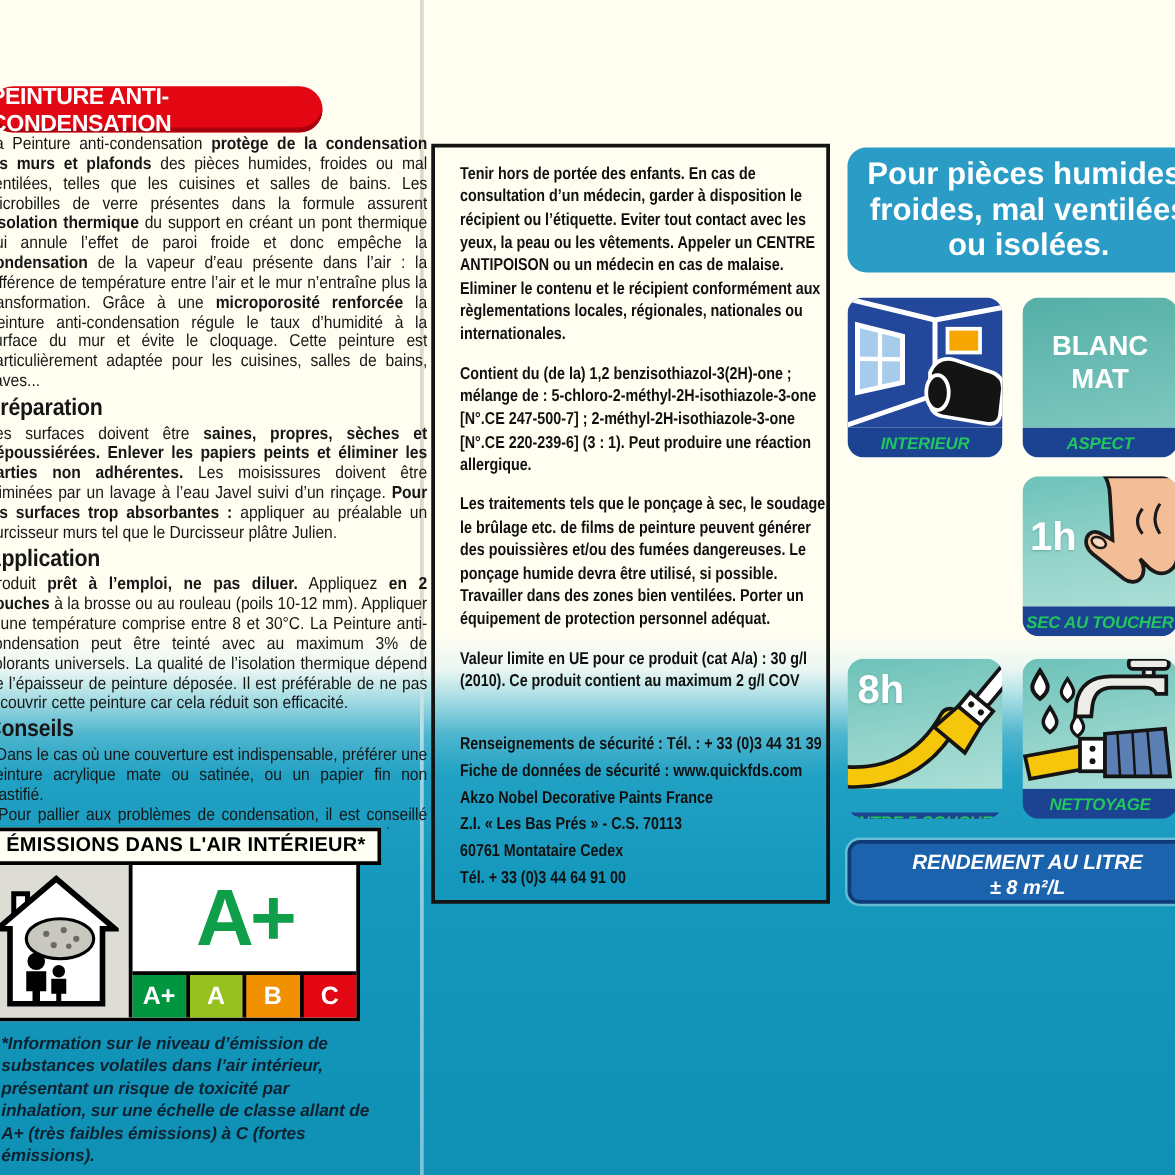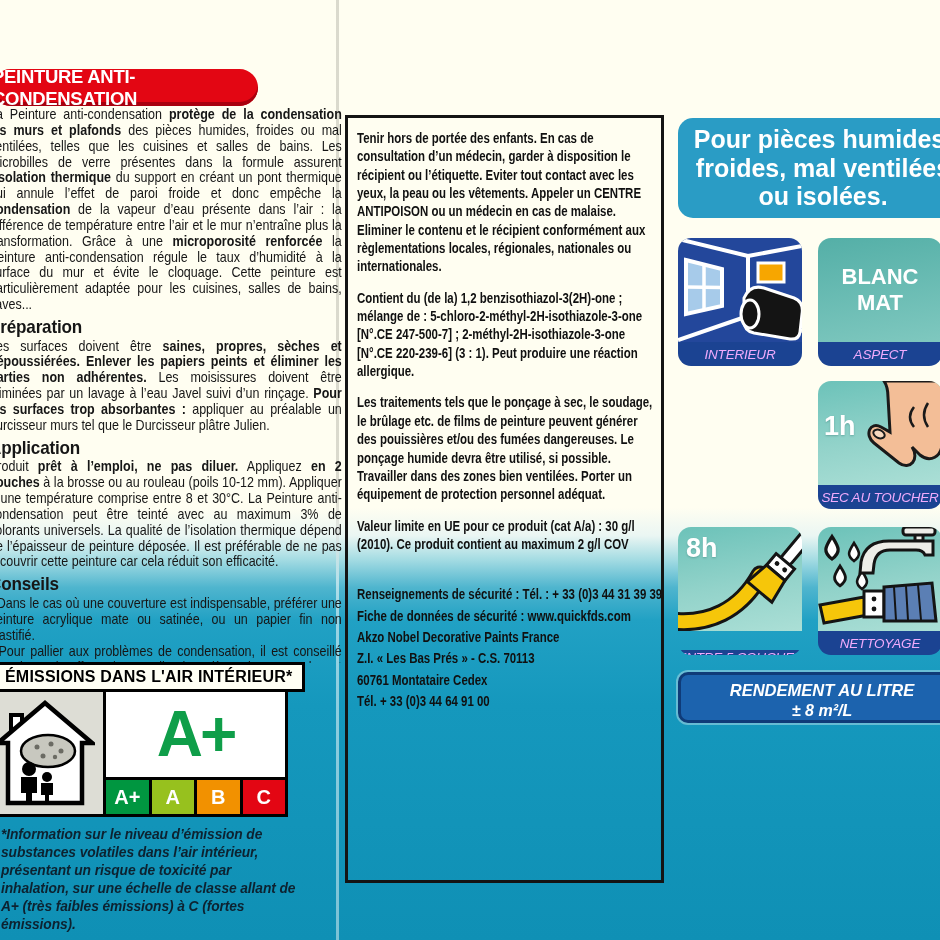--- a/index.html
+++ b/index.html
@@ -18,44 +18,44 @@
     display:flex;align-items:center;justify-content:center;
     color:#fff;font-weight:800;font-size:18.5px;letter-spacing:-0.3px;}
   
   .left-col{position:absolute;left:-11px;top:107px;width:392px;height:556px;overflow:hidden;
     transform:scaleX(.9);transform-origin:0 0;color:#161616;
     font-size:13.9px;line-height:1.14;text-align:justify;}
   .left-col p{margin:0 0 1px;}
   .left-col h3{font-size:19px;font-weight:800;margin:3px 0 1px;text-align:left;letter-spacing:-0.2px;}
   .b{font-weight:700;}
   
-  .safety{position:absolute;left:345px;top:115px;width:319px;height:768px;box-sizing:border-box;
-    border:3px solid #141414;padding:12px 0 0 9px;overflow:hidden;}
+  .safety{position:absolute;left:345px;top:115px;width:319px;height:608px;box-sizing:border-box;
+    border:3px solid #141414;padding:12px 0 0 20px;overflow:hidden;}
   .safety-inner{width:356px;transform:scaleX(.83);transform-origin:0 0;
     font-size:13.8px;line-height:1.33;font-weight:600;color:#101010;}
   .safety-inner p{margin:0 0 13px;}
   .contact{margin-top:30px;}
   .contact div{line-height:1.55;white-space:nowrap;}
   
   .usage{position:absolute;left:678px;top:118px;width:290px;height:100px;border-radius:15px;
     background:#2A9CC5;color:#fff;font-weight:700;font-size:25px;line-height:1.15;
     display:flex;align-items:center;justify-content:center;text-align:center;
     padding:0 4px;box-sizing:border-box;}
   .tile{position:absolute;width:124px;height:128px;border-radius:13px;overflow:hidden;
     display:flex;flex-direction:column;}
   .tile-content{height:104px;position:relative;
     background:linear-gradient(170deg,#6CC2B9 0%,#93D3CA 55%,#ABDFD6 100%);}
   .tile-content.dark{background:#23479B;}
   .tile-content.aspect{background:linear-gradient(170deg,#54AFA7,#7FC8BF);
     display:flex;align-items:center;justify-content:center;text-align:center;
     color:#fff;font-weight:700;font-size:22px;line-height:1.18;padding:0 16px;}
-  .tile-bar{height:24px;background:#1B4392;color:#f0abfc;font-style:italic;font-weight:400;
+  .tile-bar{height:24px;background:#1B4392;color:#22c55e;font-style:italic;font-weight:700;
     font-size:13.5px;letter-spacing:-0.2px;display:flex;align-items:center;justify-content:center;
     white-space:nowrap;}
-  .hours{position:absolute;color:#fff;font-weight:800;font-size:27px;line-height:1;
+  .hours{position:absolute;color:#fff;font-weight:800;font-size:32px;line-height:1;
     text-shadow:0 1px 2px rgba(0,60,60,.25);}
   .t1{left:678px;top:238px;} .t2{left:818px;top:238px;}
   .t3{left:678px;top:381px;} .t4{left:818px;top:381px;}
   .t5{left:678px;top:527px;gap:19px;} .t6{left:818px;top:527px;}
   .rendement{position:absolute;left:678px;top:672px;width:288px;height:51px;box-sizing:border-box;
     background:#1C63AE;border:3px solid #0F3B78;border-radius:10px;
     box-shadow:0 0 0 2px rgba(255,255,255,.35);
     color:#fff;font-style:italic;font-weight:700;text-align:center;padding-top:5px;line-height:1.25;}
   .rendement .l1{font-size:16.5px;} .rendement .l2{font-size:16px;}
   

